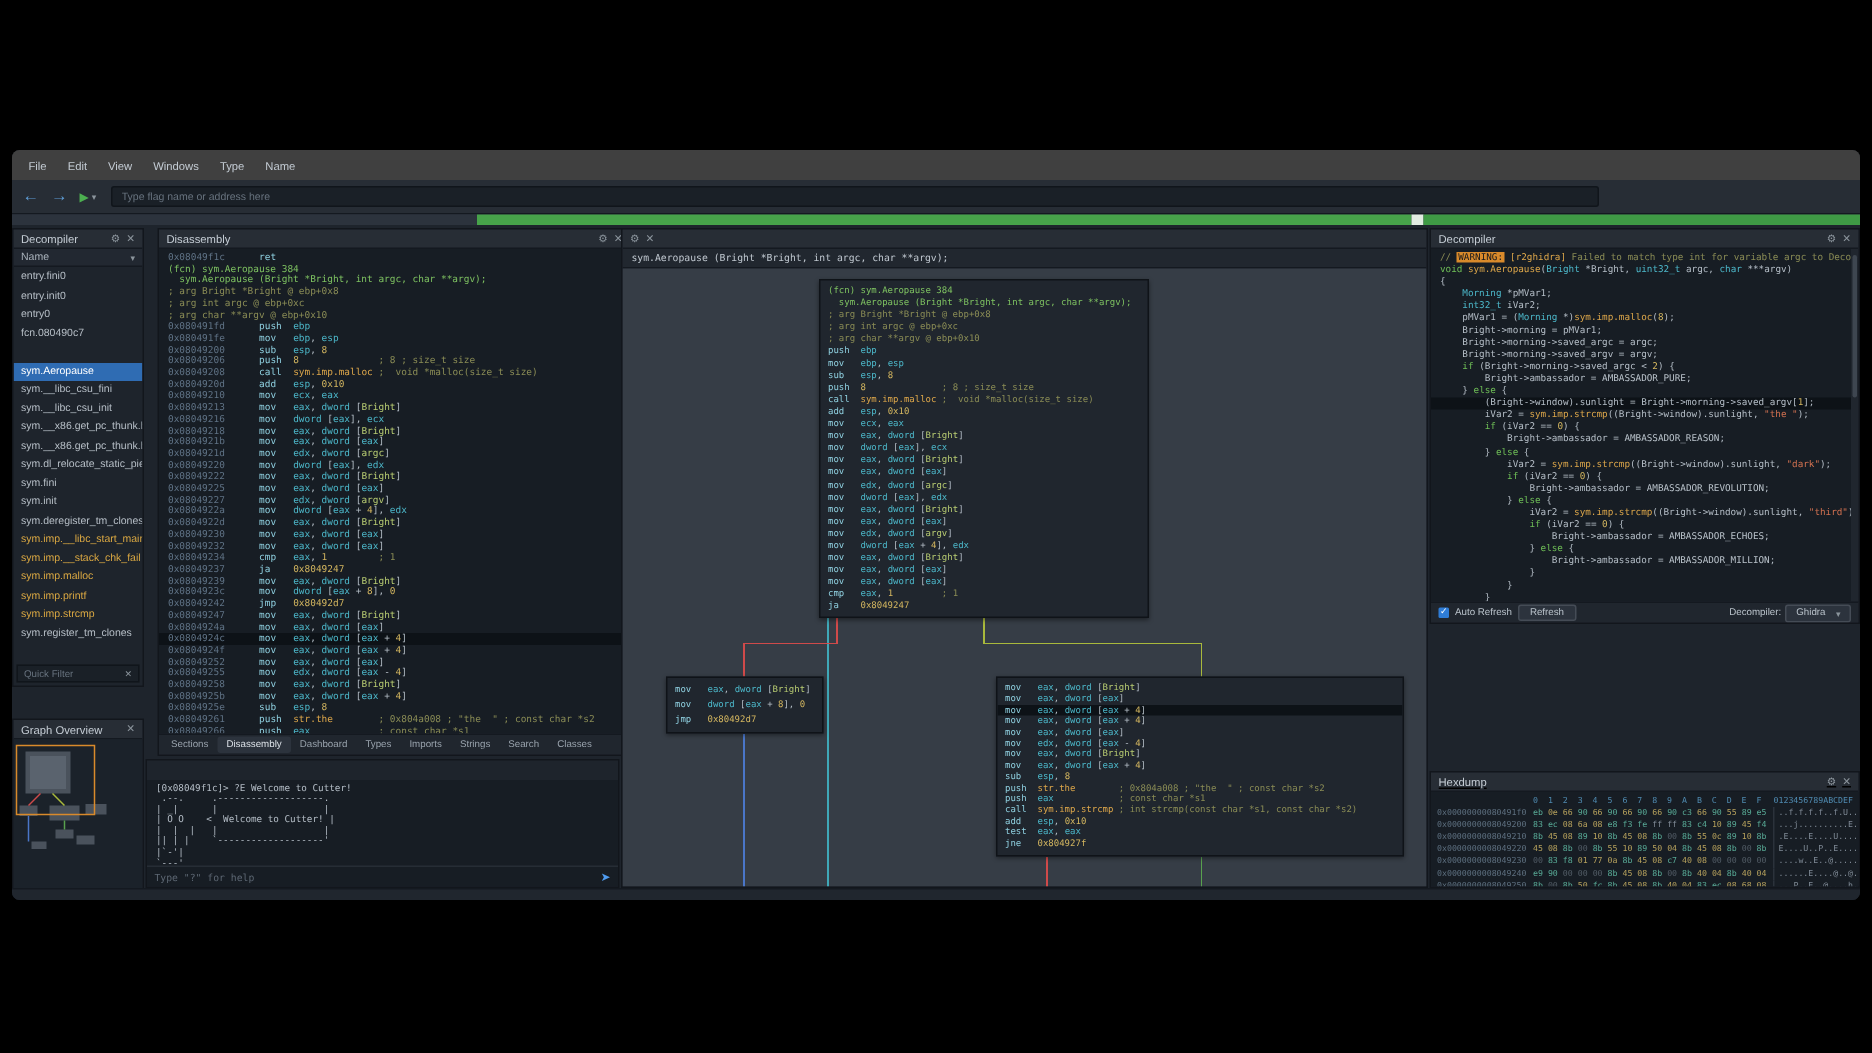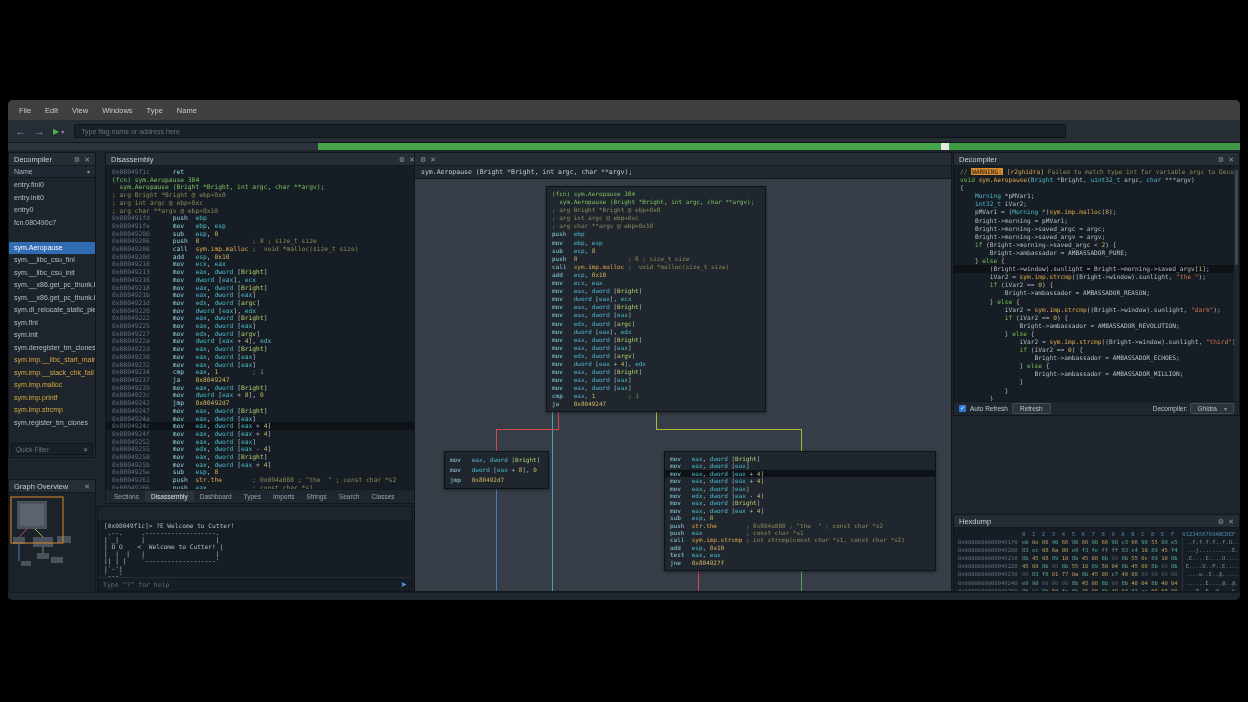--- a/index.html
+++ b/index.html
@@ -24,21 +24,21 @@
 .panel-header{height:13px;background:#272d35;border-bottom:1px solid #141920;display:flex;align-items:center;padding:0 5px;}
 .panel-title{font-size:7.5px;color:#c6ced6;flex:1;white-space:nowrap;overflow:hidden;}
 .panel-icons{display:flex;gap:4px;align-items:center;}
 .panel-icon{font-size:7px;color:#8b949c;line-height:7px;}
 .functions-panel{left:0;top:52px;width:88px;height:306px;}
 .overview-panel{left:0;top:360px;width:88px;height:120px;margin-top:19px;}
 .disasm-panel{left:97px;top:52px;width:316px;height:352px;}
 .console-panel{left:89px;top:406px;width:316px;height:86px;}
 .graph-panel{left:406px;top:52px;width:538px;height:440px;}
 .decomp-panel{left:945px;top:52px;width:287px;height:264px;}
-.hex-panel{left:945px;top:414px;width:287px;height:78px;}
+.hex-panel{left:945px;top:414px;width:287px;height:78px;text-decoration:underline;}
 
 .fn-colhead{height:12px;background:#222831;border-bottom:1px solid #141920;display:flex;align-items:center;padding:0 5px;font-size:7px;color:#aab3bc;}
 .fn-colhead .caret{margin-left:auto;}
 .fn-list{position:absolute;top:26px;bottom:16px;left:0;right:0;overflow:hidden;}
 .fn-item{height:12.5px;line-height:12.5px;font-size:7px;color:#b6bec6;padding:0 5px;white-space:nowrap;overflow:hidden;}
 .fn-item.import{color:#d9a742;}
 .fn-item.selected{background:#2f6cb3;color:#ffffff;}
 .fn-filter{position:absolute;left:2px;right:2px;bottom:2px;height:12px;background:#1a2027;border:1px solid #10151b;display:flex;align-items:center;padding:0 4px;}
 .fn-filter .placeholder{font-size:6.5px;color:#67727e;flex:1;white-space:nowrap;overflow:hidden;}
 .filter-clear{font-size:6px;color:#8b949c;}

